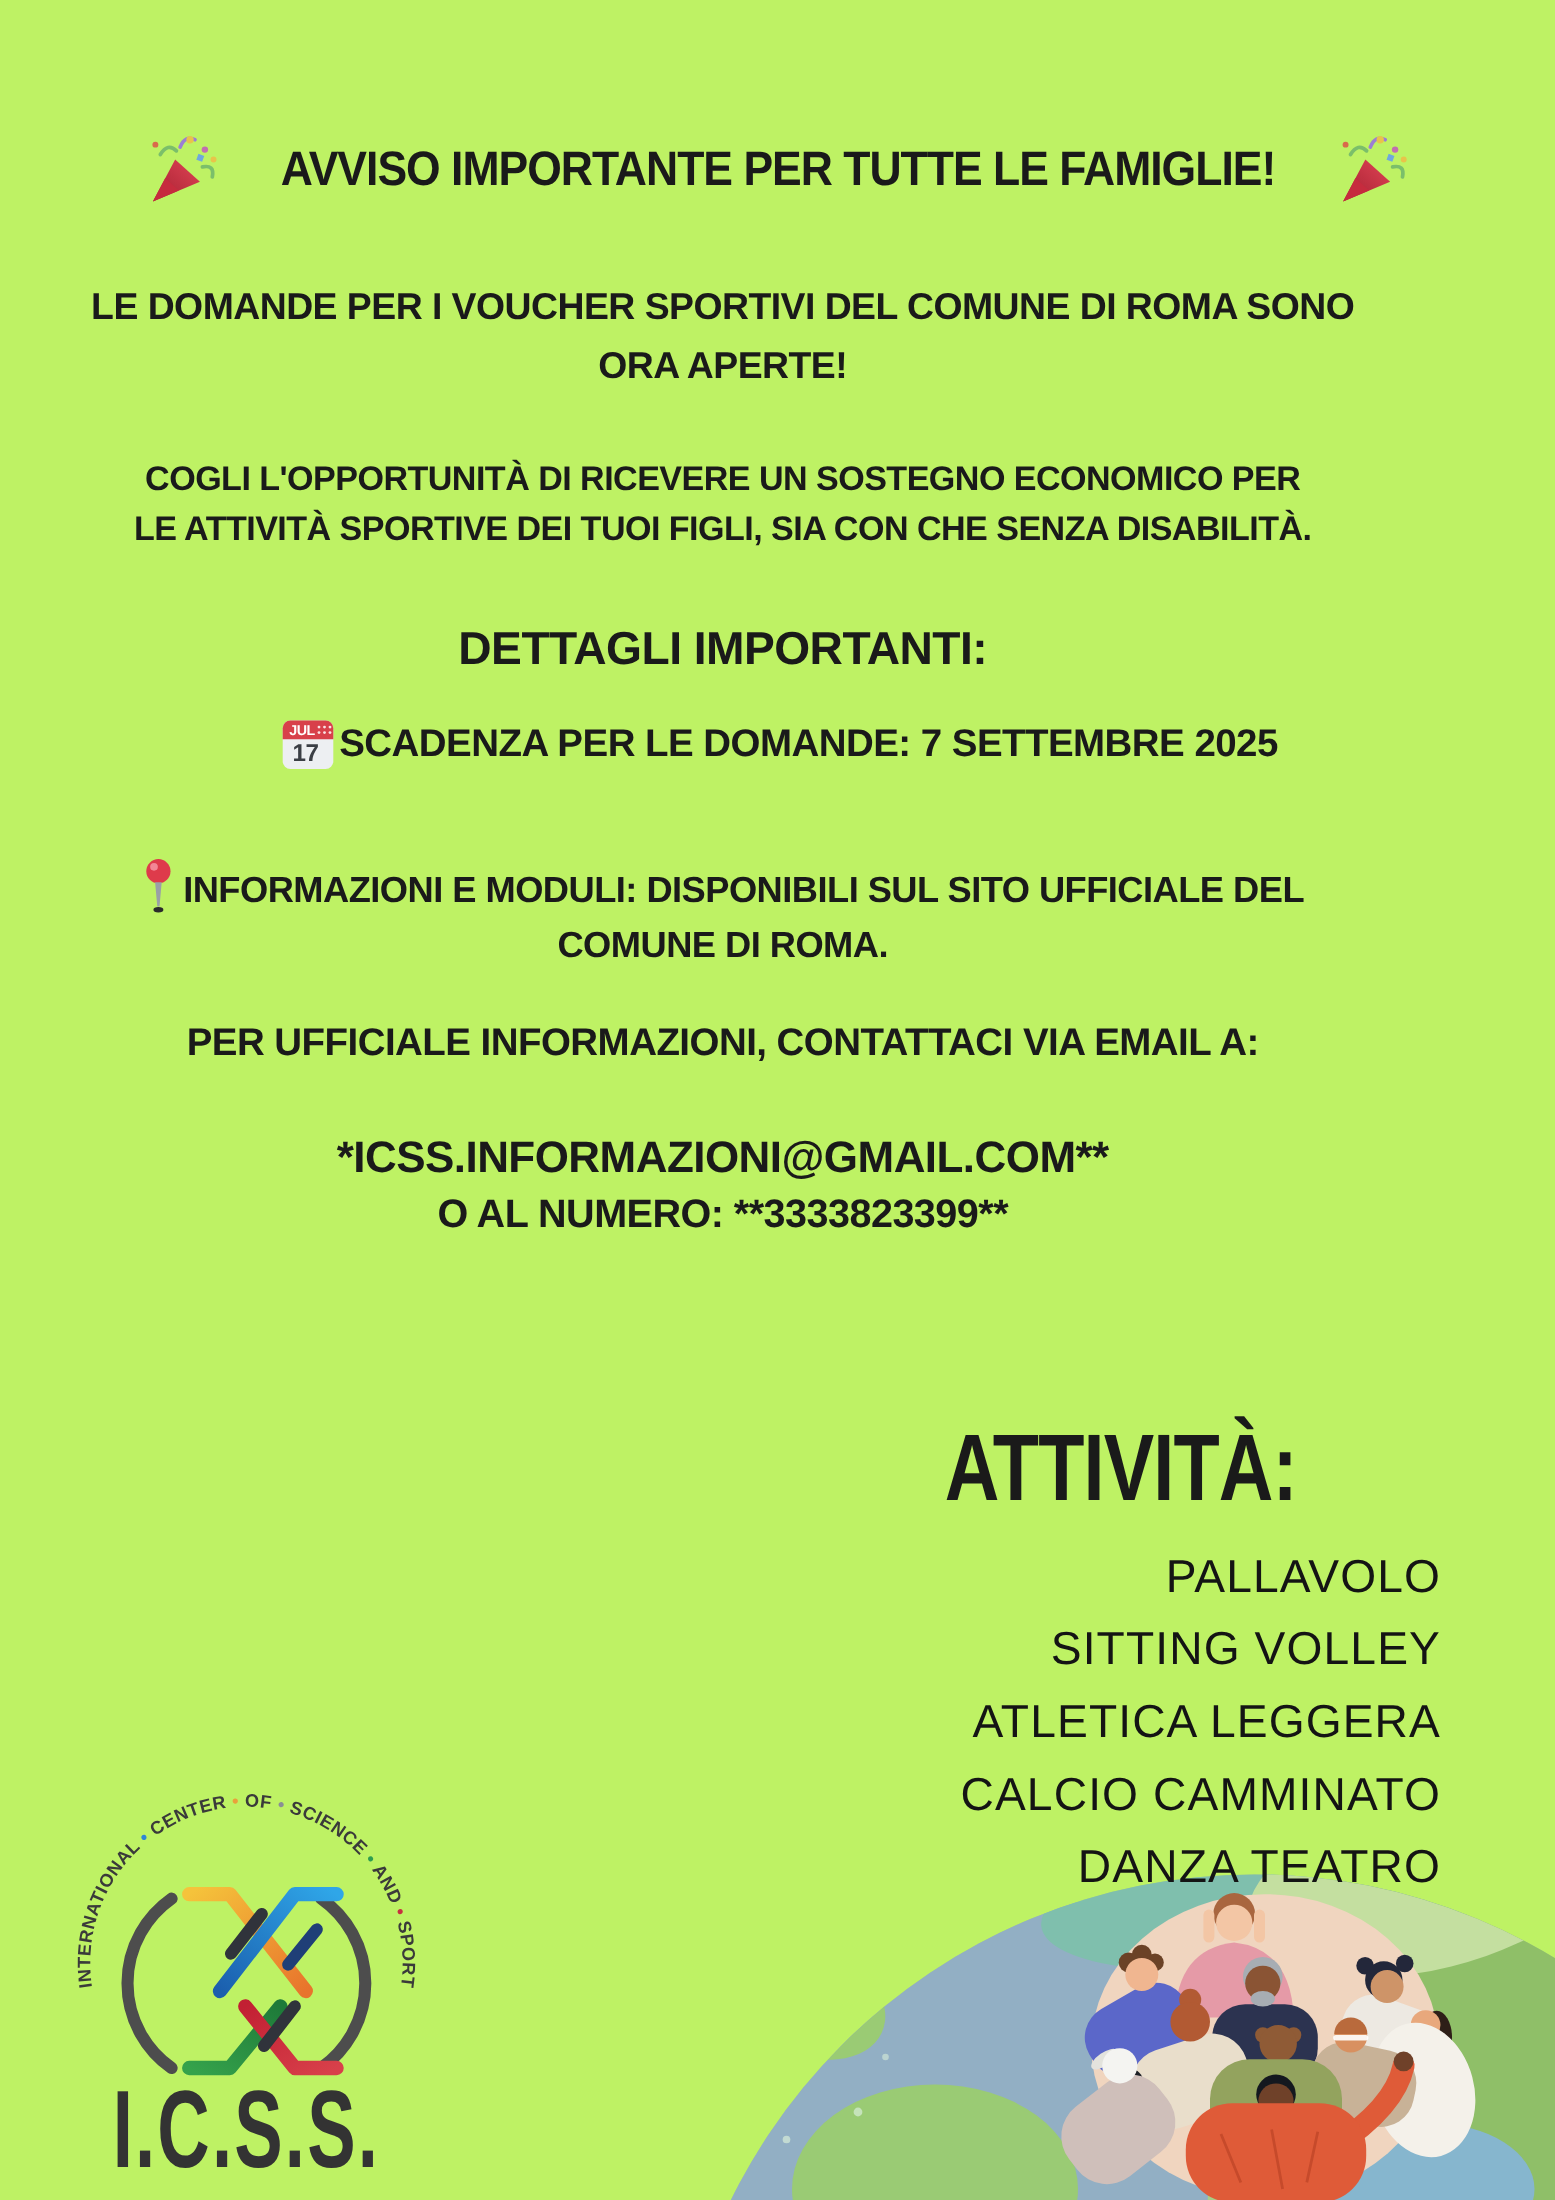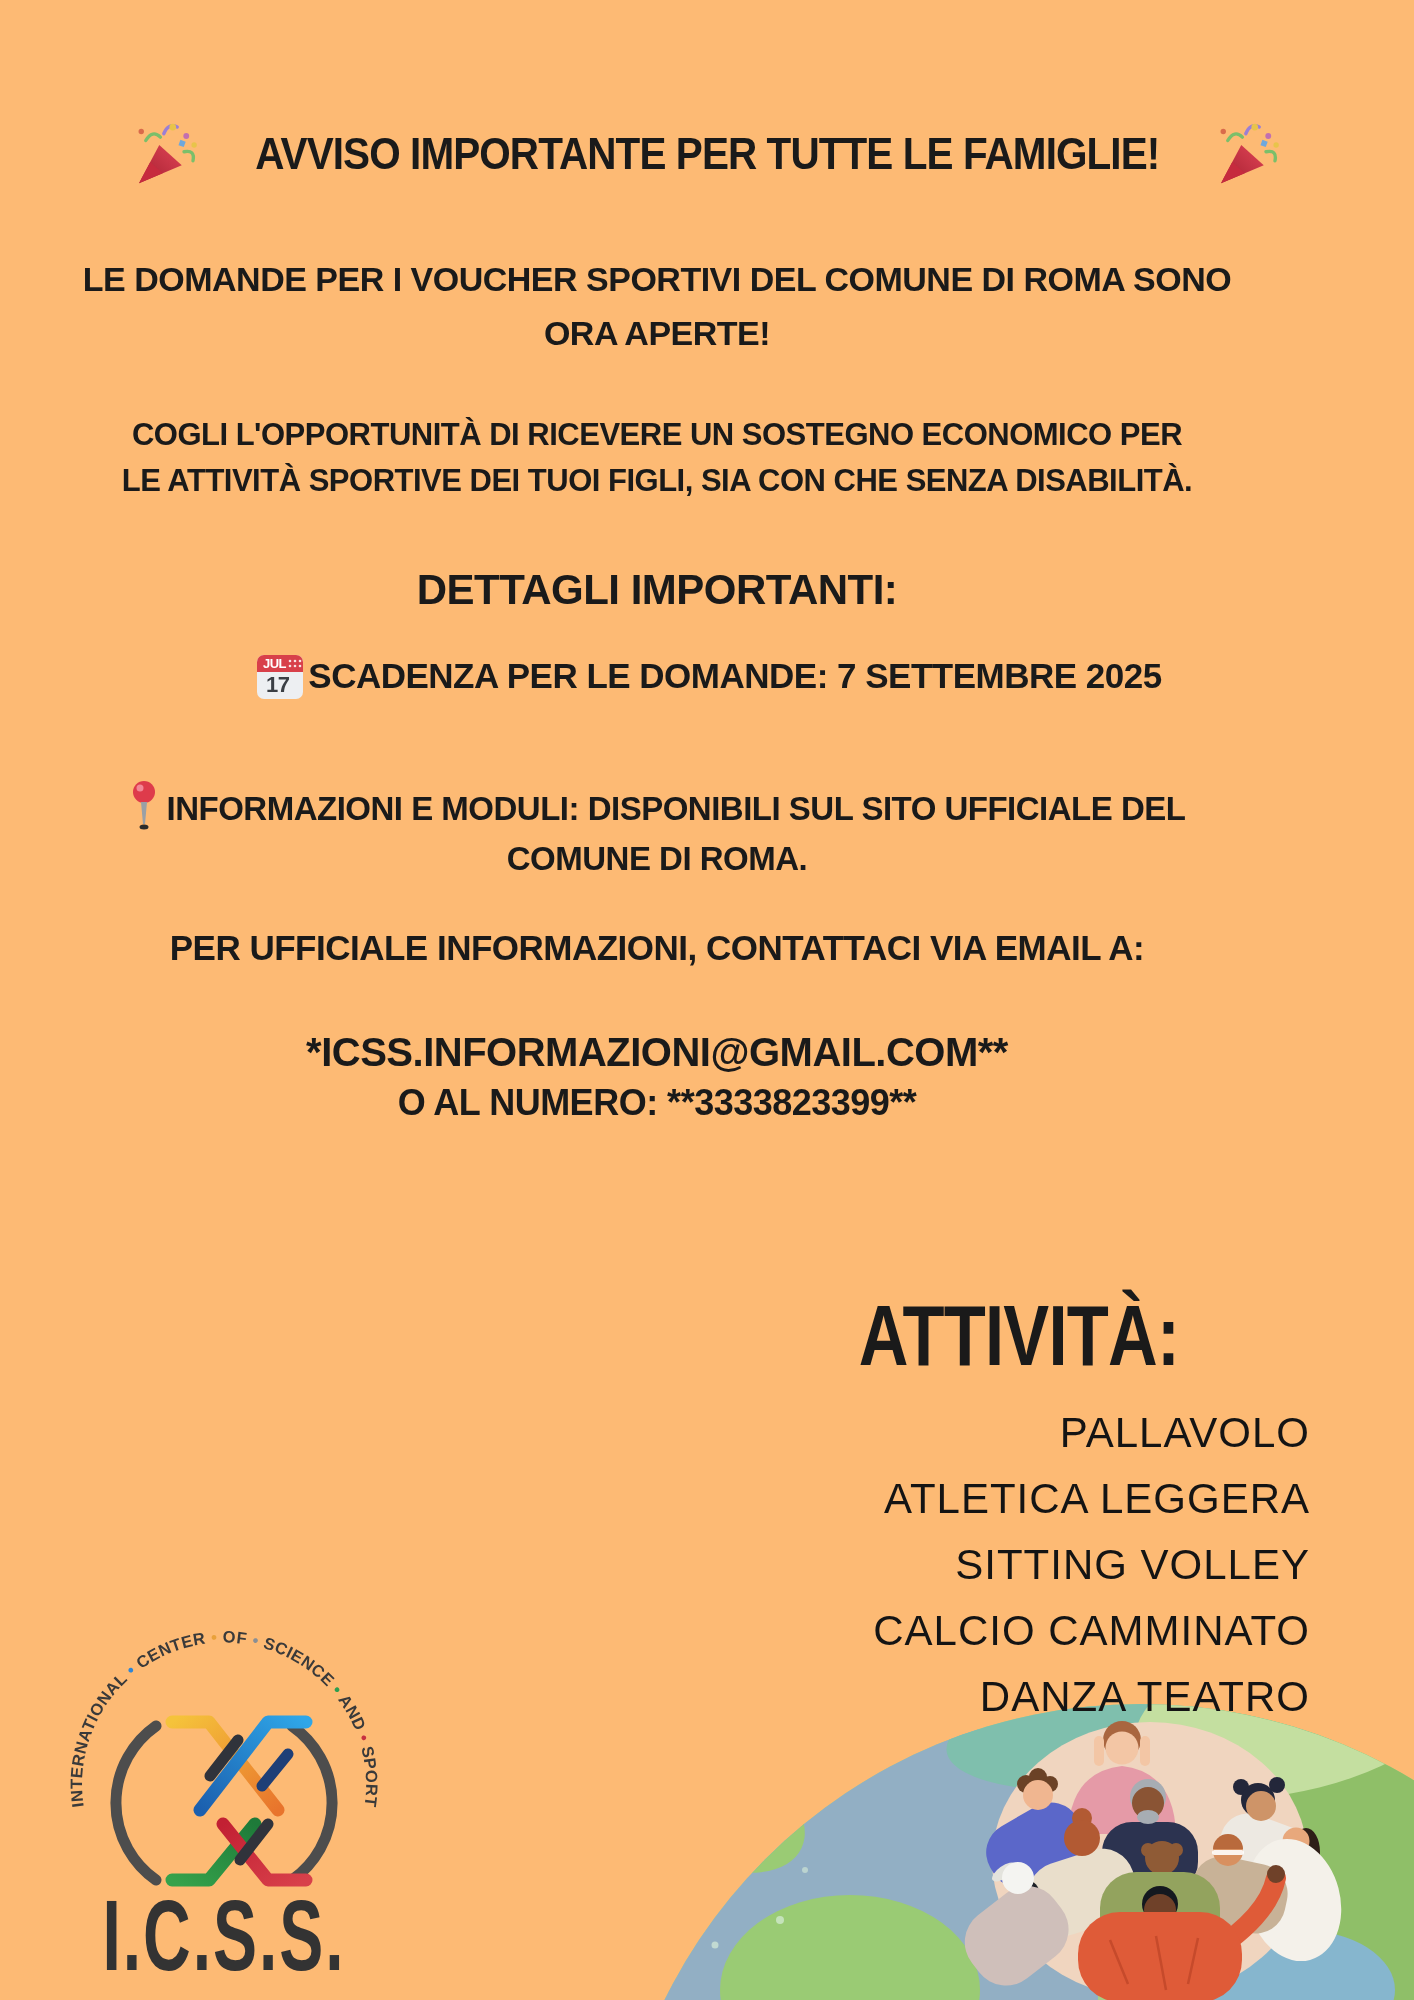--- a/index.html
+++ b/index.html
@@ -1,18 +1,18 @@
 <!DOCTYPE html>
 <html><head>
 <meta charset="utf-8">
 <style>
   html,body{margin:0;padding:0;background:#e8e8e8;}
   .poster{
     position:relative;width:1414px;height:2000px;margin:0 auto;
-    background:#fdba74;overflow:hidden;color:#1A1A1A;
+    background:#bef264;overflow:hidden;color:#1A1A1A;
     font-family:"Liberation Sans", sans-serif;
   }
   .abs{position:absolute;left:0;width:1314px;text-align:center;}
   .title-row{
     position:absolute;top:118px;left:0;width:1414px;
     display:flex;align-items:center;justify-content:center;gap:14px;
   }
   .title-row h1{
     margin:0;font-size:44px;font-weight:800;letter-spacing:-1px;
     transform:scaleX(.92);transform-origin:center;white-space:nowrap;
@@ -222,22 +222,22 @@
     <span class="line">COMUNE DI ROMA.</span>
   </p>
 
   <p class="abs block contact">PER UFFICIALE INFORMAZIONI, CONTATTACI VIA EMAIL A:</p>
   <p class="abs block email">*ICSS.INFORMAZIONI@GMAIL.COM**</p>
   <p class="abs block phone">O AL NUMERO: **3333823399**</p>
 
   <div class="activities">
     <h2>ATTIVITÀ:</h2>
     <div class="activity">PALLAVOLO</div>
+    <div class="activity">SITTING VOLLEY</div>
     <div class="activity">ATLETICA LEGGERA</div>
-    <div class="activity">SITTING VOLLEY</div>
     <div class="activity">CALCIO CAMMINATO</div>
     <div class="activity">DANZA TEATRO</div>
   </div>
 
   <svg class="logo-svg" width="344" height="372" viewBox="0 0 344 372">
     <defs>
       <linearGradient id="gradYO" x1="0" y1="0" x2="1" y2="1">
         <stop offset="0" stop-color="#F5C33B"></stop>
           <stop offset="1" stop-color="#E8742C"></stop>
       </linearGradient>

